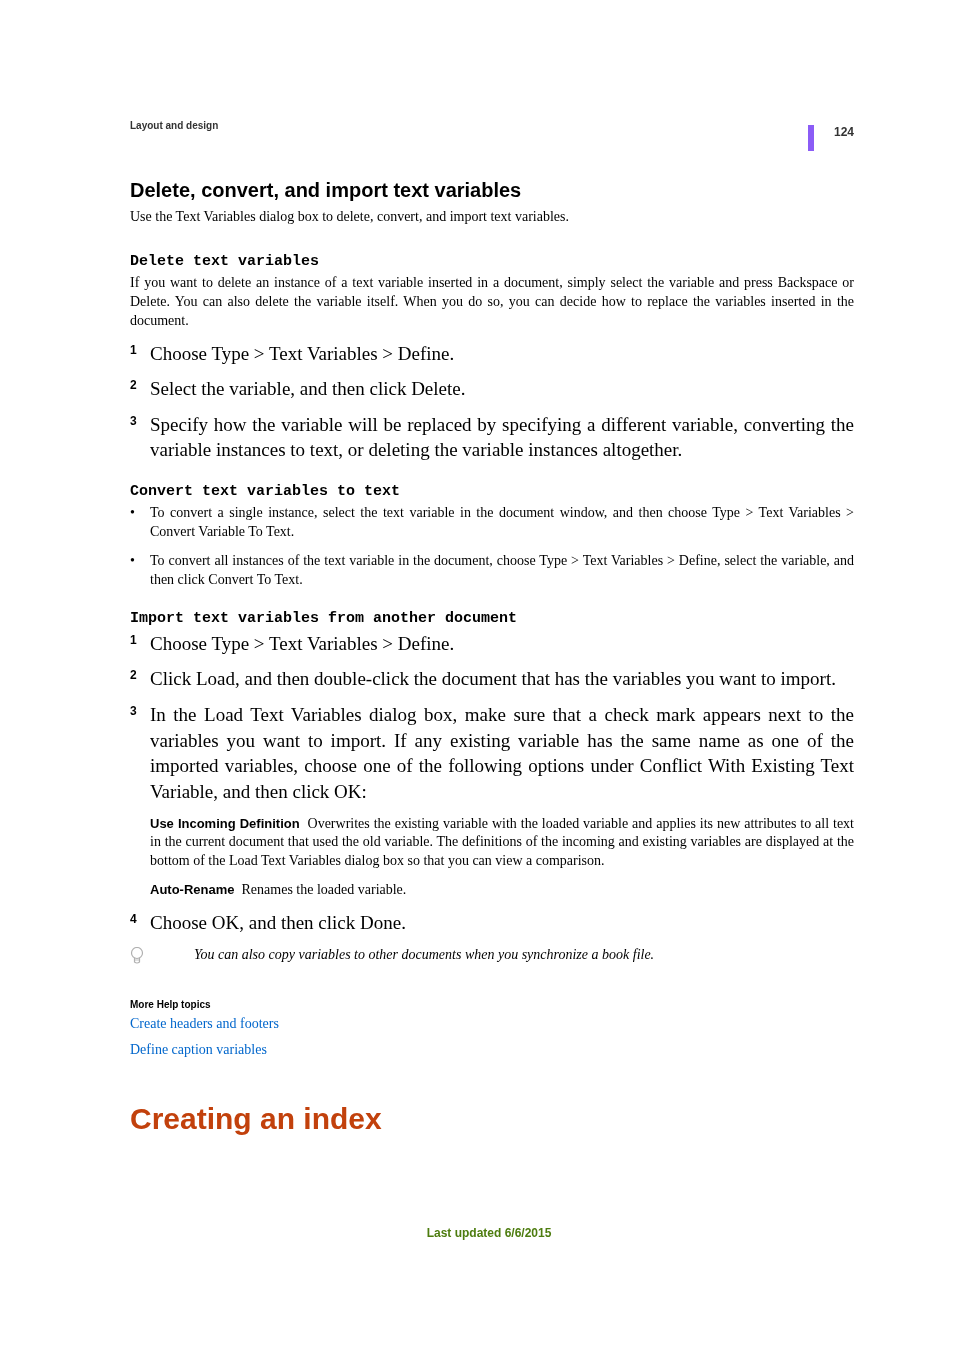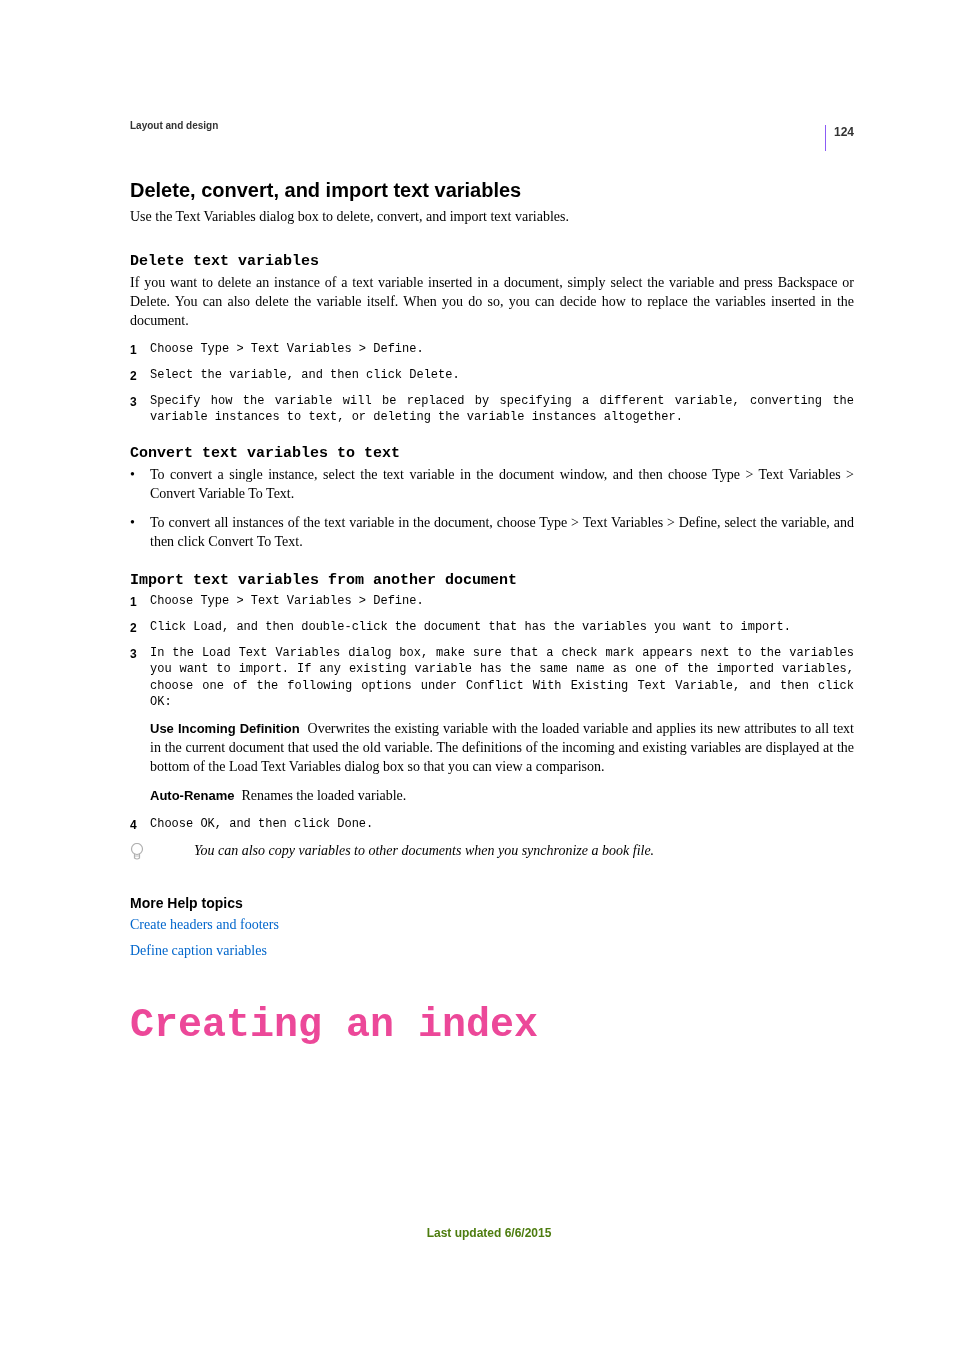--- a/index.html
+++ b/index.html
@@ -13,22 +13,22 @@
   .page {
     position: relative;
     padding: 120px 100px 60px 130px;
     box-sizing: border-box;
     min-height: 1350px;
   }
   .page-number-wrap {
     position: absolute;
     top: 125px;
     right: 100px;
-    border-left: 1px solid #8b5cf6;
-    padding-left: 8px;
+    border-left: 6px solid #8b5cf6;
+    padding-left: 20px;
     height: 26px;
     display: flex;
     align-items: flex-start;
   }
   .page-number {
     font-family: "Myriad Pro", "Helvetica Neue", Arial, sans-serif;
     font-weight: bold;
     font-size: 12px;
     color: #333;
   }
@@ -75,25 +75,24 @@
   }
   ol.numbered > li > .num {
     font-family: "Myriad Pro", "Helvetica Neue", Arial, sans-serif;
     font-weight: bold;
     font-size: 12px;
     width: 20px;
     flex-shrink: 0;
     padding-top: 2px;
   }
   ol.numbered > li > .txt {
-    font-size: 12px;
+    font-size: 19px;
     line-height: 1.35;
     text-align: justify;
     flex: 1;
-    font-family: Liberation Mono, monospace;
   }
   ul.bulleted {
     list-style: none;
     padding: 0;
     margin: 0 0 20px 0;
   }
   ul.bulleted > li {
     display: flex;
     margin-bottom: 10px;
   }
@@ -132,36 +131,36 @@
     padding-top: 1px;
   }
   .tip-text {
     font-size: 14px;
     font-style: italic;
     line-height: 1.35;
   }
   .more-help {
     font-family: "Myriad Pro", "Helvetica Neue", Arial, sans-serif;
     font-weight: bold;
-    font-size: 14px;
+    font-size: 10px;
     margin: 12px 0 6px 0;
   }
   a.help-link {
     display: block;
     color: #0066cc;
     text-decoration: none;
     font-size: 14px;
     margin-bottom: 10px;
   }
   h1.chapter-title {
-    font-family: Liberation Mono, monospace;
-    font-weight: bold;
-    font-size: 40px;
+    font-family: Liberation Sans, sans-serif;
+    font-weight: bold;
+    font-size: 30px;
     margin: 44px 0 0 0;
-    color: #ec4899;
+    color: #c2410c;
   }
   .footer {
     position: absolute;
     bottom: 110px;
     left: 12px;
     width: 100%;
     text-align: center;
     font-family: "Myriad Pro", "Helvetica Neue", Arial, sans-serif;
     font-weight: bold;
     font-size: 12px;

